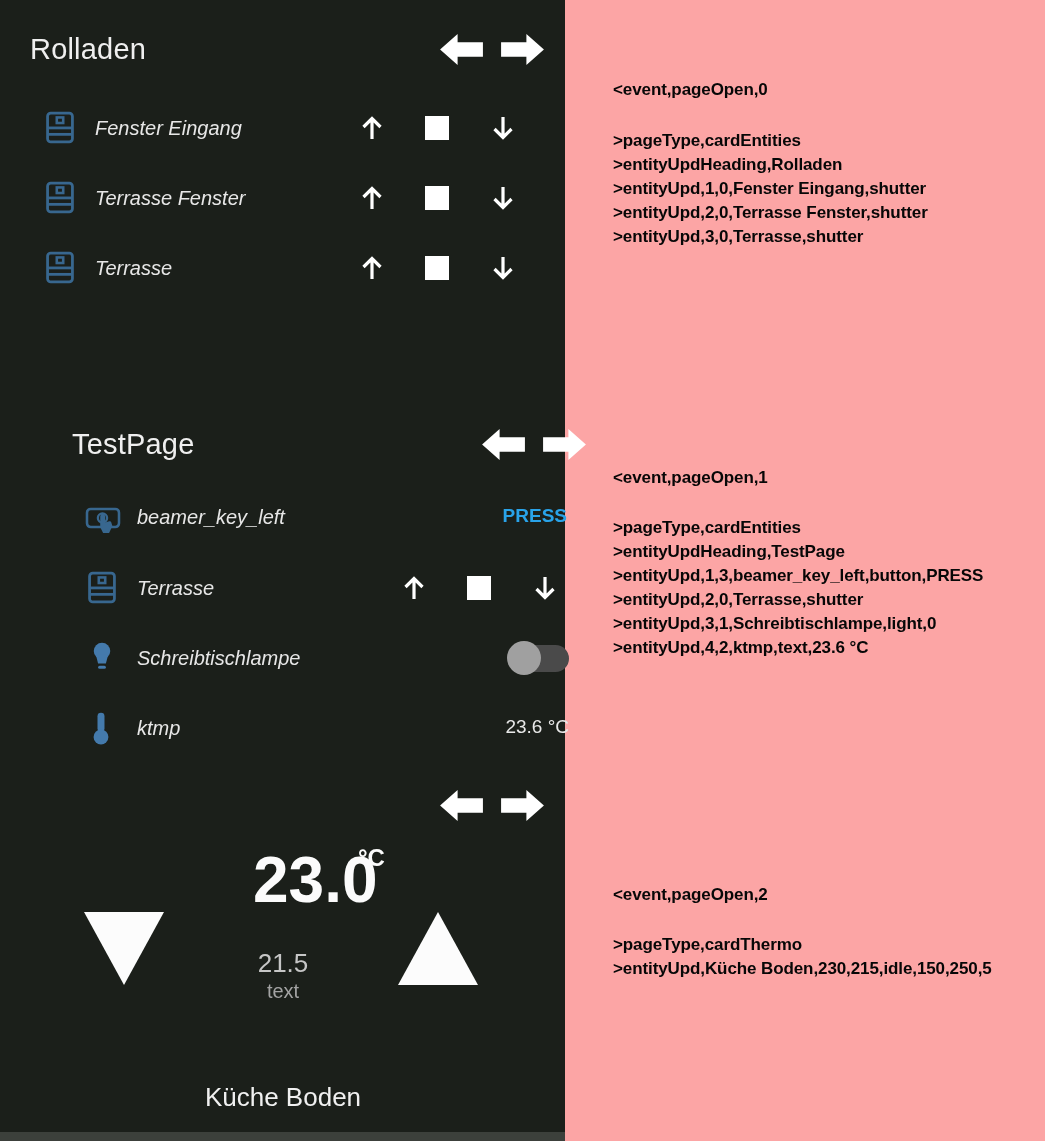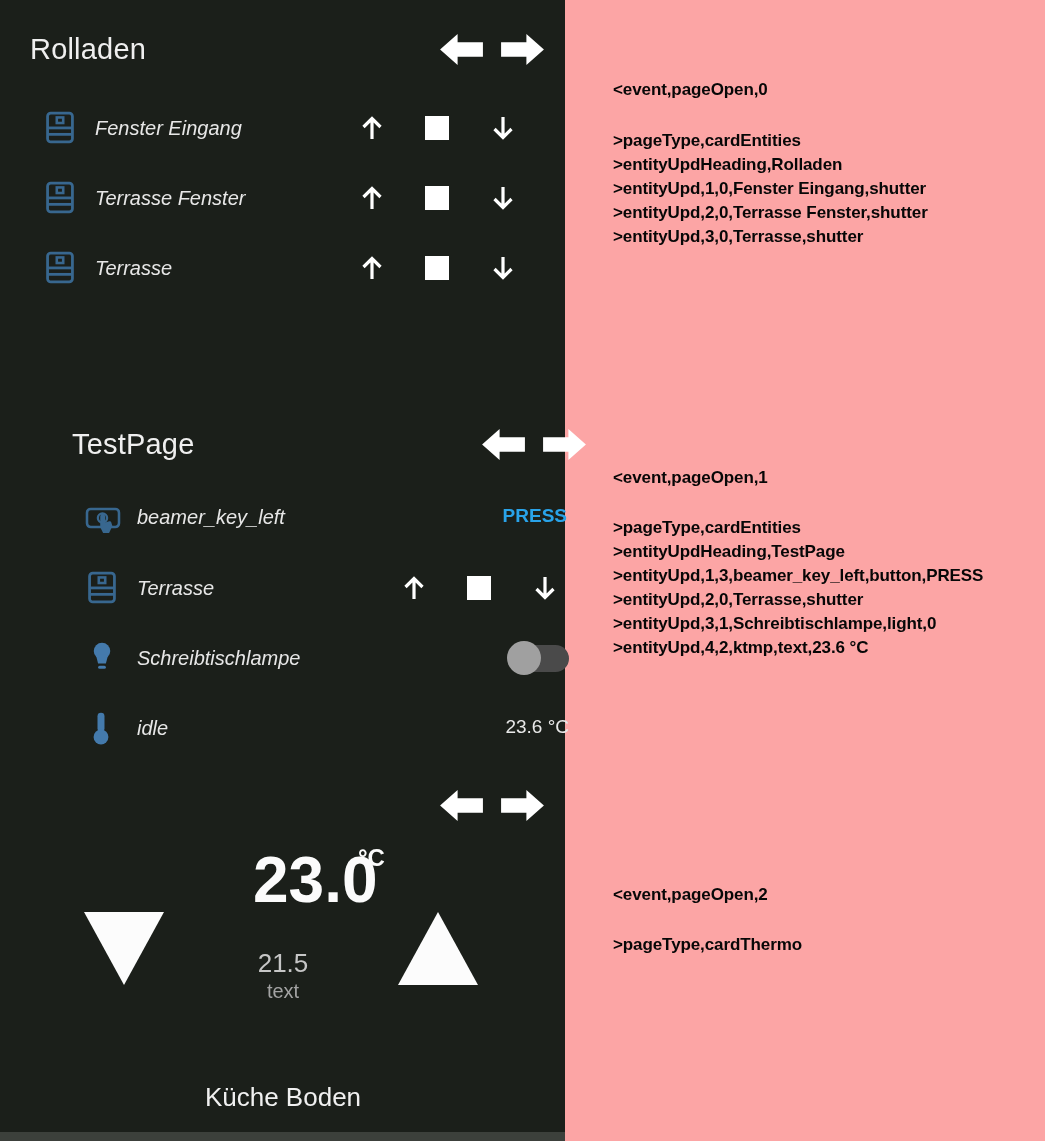--- a/index.html
+++ b/index.html
@@ -152,21 +152,21 @@
           <div class="track"></div>
           <div class="knob"></div>
         </div>
       </div>
 
       <div>
         <svg class="abs" style="left:50px;top:331px;" width="18" height="34" viewBox="0 0 17 32">
           <rect x="5.2" y="1.5" width="6.6" height="18" rx="3.3" fill="#447aac"></rect>
           <circle cx="8.5" cy="24.5" r="7" fill="#447aac"></circle>
         </svg>
-        <div class="abs row-label" style="left:95px;top:333px;">idle</div>
+        <div class="abs row-label" style="left:95px;top:333px;">ktmp</div>
         <div class="abs value-text" style="left:437px;top:336px;width:90px;">23.6 °C</div>
       </div>
     </div>
 
     <div class="abs" style="left:0;top:760px;width:565px;height:381px;">
       <svg class="abs nav-arrow" style="left:440px;top:27px;" viewBox="0 0 44 38">
         <path d="M0 19 L18 3 V11.5 H44 V26.5 H18 V35 Z" fill="#ffffff"></path>
       </svg>
       <svg class="abs nav-arrow" style="left:501px;top:27px;" viewBox="0 0 44 38">
         <path d="M44 19 L26 3 V11.5 H0 V26.5 H26 V35 Z" fill="#ffffff"></path>
@@ -208,16 +208,17 @@
       <div class="pline">&gt;entityUpdHeading,TestPage</div>
       <div class="pline">&gt;entityUpd,1,3,beamer_key_left,button,PRESS</div>
       <div class="pline">&gt;entityUpd,2,0,Terrasse,shutter</div>
       <div class="pline">&gt;entityUpd,3,1,Schreibtischlampe,light,0</div>
       <div class="pline">&gt;entityUpd,4,2,ktmp,text,23.6 °C</div>
     </div>
 
     <div class="pevent" style="top:885px;">&lt;event,pageOpen,2</div>
     <div class="pgroup" style="top:933px;">
       <div class="pline">&gt;pageType,cardThermo</div>
+      <div class="pline">&gt;entityUpd,Küche Boden,230,215,idle,150,250,5</div>
     </div>
   </div>
 
 </div>
 
 </body></html>

